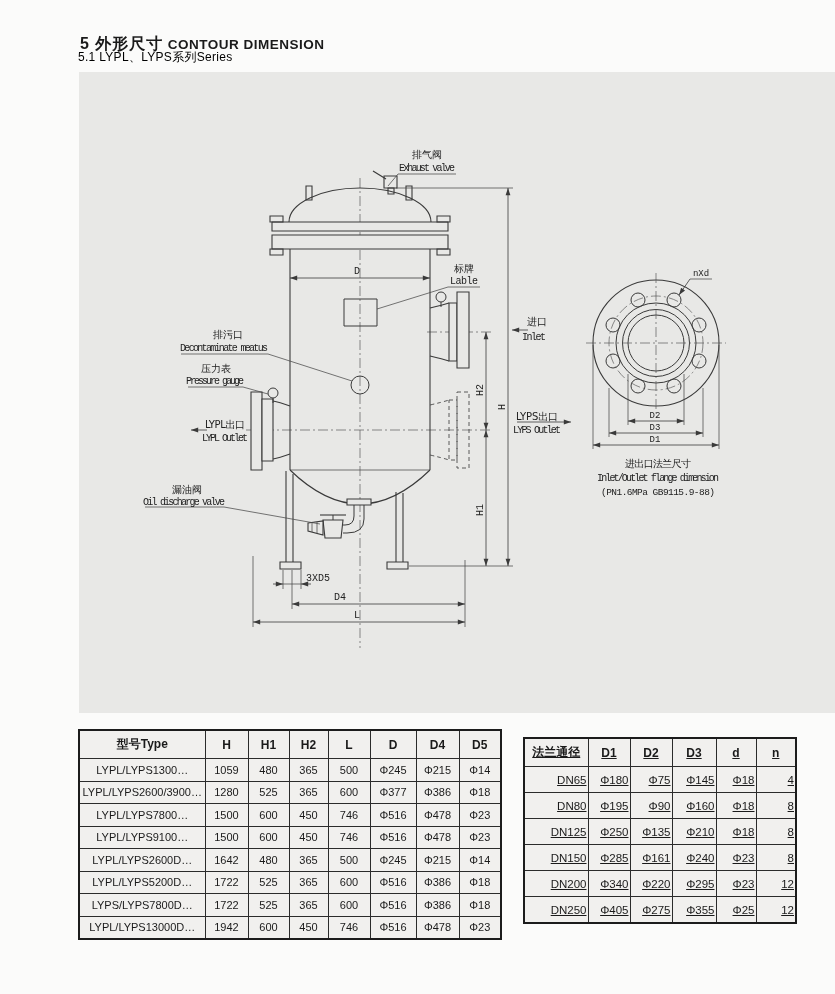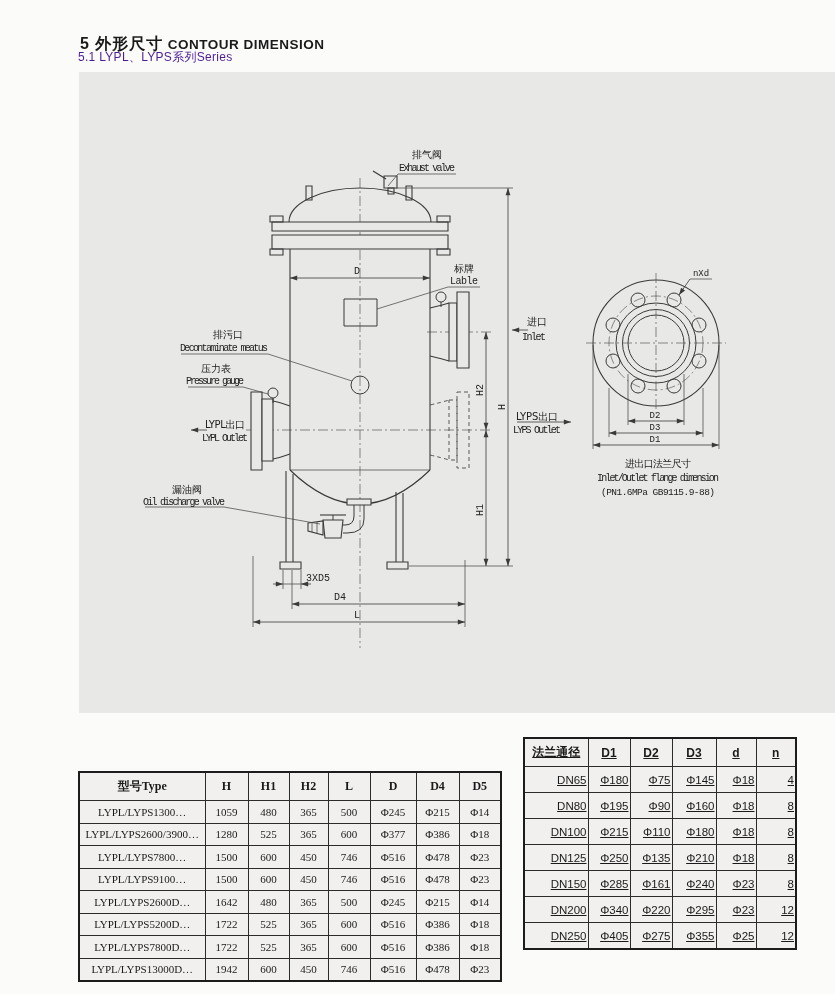--- a/index.html
+++ b/index.html
@@ -1,21 +1,21 @@
 <!DOCTYPE html>
 <html><head>
 <meta charset="utf-8">
 <style>
   html,body{margin:0;padding:0;}
   body{width:835px;height:994px;background:#fbfbfa;font-family:"Liberation Sans",sans-serif;color:#1a1a1a;}
   #page{position:relative;width:835px;height:994px;overflow:hidden;}
   .title{position:absolute;left:80px;top:22px;white-space:nowrap;margin-top:12px;}
   .title .zh-t{font-size:16px;font-weight:bold;letter-spacing:1px;}
   .title .en-t{font-size:13.5px;font-weight:bold;letter-spacing:.5px;}
-  .subtitle{position:absolute;left:78px;top:49px;font-size:12px;color:#4c1d95;letter-spacing:.3px;}
+  .subtitle{position:absolute;left:78px;top:49px;font-size:12px;color:#000000;letter-spacing:.3px;}
   .panel{position:absolute;left:79px;top:72px;width:819px;height:641px;background:#e8e8e6;}
   svg{position:absolute;left:0;top:0;}
   svg *{vector-effect:non-scaling-stroke;}
   .s{stroke:#3a3a3a;fill:none;stroke-width:1;}
   .o{stroke:#3a3a3a;fill:none;stroke-width:1.1;}
   .fillp{fill:#e8e8e6;}
   .thin{stroke:#4a4a4a;fill:none;stroke-width:.75;}
   .cl{stroke:#5a5a5a;fill:none;stroke-width:.7;stroke-dasharray:10 3 2 3;}
   .hid{stroke:#4a4a4a;fill:none;stroke-width:.9;stroke-dasharray:4 3;}
   .dim{stroke:#3a3a3a;fill:none;stroke-width:.8;marker-start:url(#arw);marker-end:url(#arw);}
@@ -209,21 +209,21 @@
     </g>
 
     <g>
       <text class="zh" x="658" y="467" textLength="66">进出口法兰尺寸</text>
       <text class="en" x="658" y="481" textLength="122">Inlet/Outlet flange dimension</text>
       <text class="en" x="658" y="495" textLength="114" style="font-size:9.5px">(PN1.6MPa GB9115.9-88)</text>
     </g>
   </svg>
   </div>
 
-  <div class="tblwrap" style="left:78px;top:771px;font-family:Liberation Serif, serif;">
+  <div class="tblwrap" style="left:78px;top:729px;">
     <table id="dim-table">
       <colgroup>
         <col style="width:126px">
           <col style="width:43px">
           <col style="width:41px">
           <col style="width:39px">
         <col style="width:42px">
           <col style="width:46px">
           <col style="width:43px">
           <col style="width:42px">
@@ -295,21 +295,21 @@
             <td>LYPL/LYPS5200D…</td>
             <td>1722</td>
             <td>525</td>
             <td>365</td>
             <td>600</td>
             <td>Φ516</td>
             <td>Φ386</td>
             <td>Φ18</td>
           </tr>
           <tr>
-            <td>LYPL/LYPS7800D…</td>
+            <td>LYPS/LYPS7800D…</td>
             <td>1722</td>
             <td>525</td>
             <td>365</td>
             <td>600</td>
             <td>Φ516</td>
             <td>Φ386</td>
             <td>Φ18</td>
           </tr>
           <tr>
             <td>LYPL/LYPS13000D…</td>
@@ -356,28 +356,20 @@
           </tr>
           <tr>
             <td>DN80</td>
             <td>Φ195</td>
             <td>Φ90</td>
             <td>Φ160</td>
             <td>Φ18</td>
             <td>8</td>
           </tr>
           <tr>
-            <td>DN100</td>
-            <td>Φ215</td>
-            <td>Φ110</td>
-            <td>Φ180</td>
-            <td>Φ18</td>
-            <td>8</td>
-          </tr>
-          <tr>
             <td>DN125</td>
             <td>Φ250</td>
             <td>Φ135</td>
             <td>Φ210</td>
             <td>Φ18</td>
             <td>8</td>
           </tr>
           <tr>
             <td>DN150</td>
             <td>Φ285</td>

